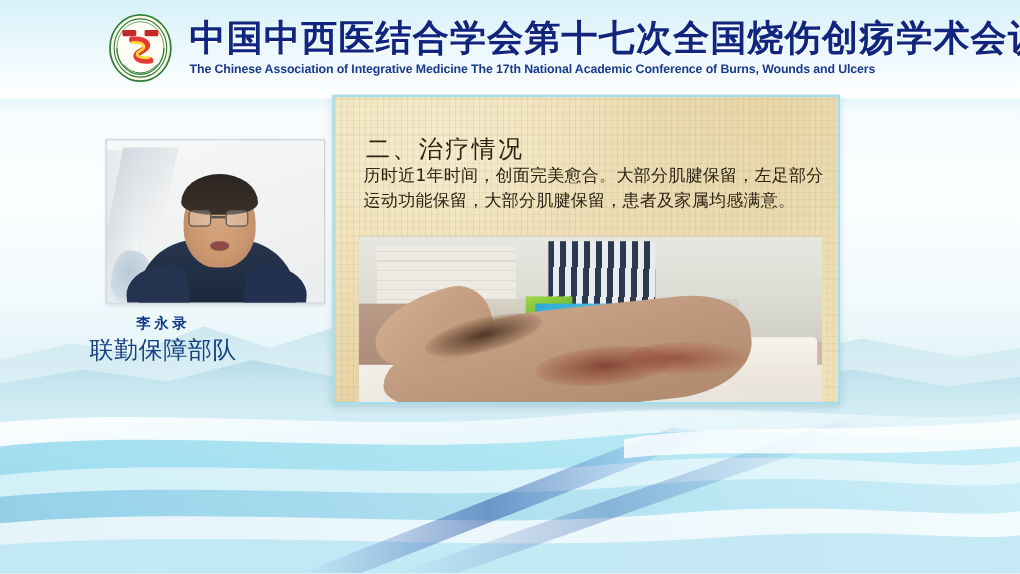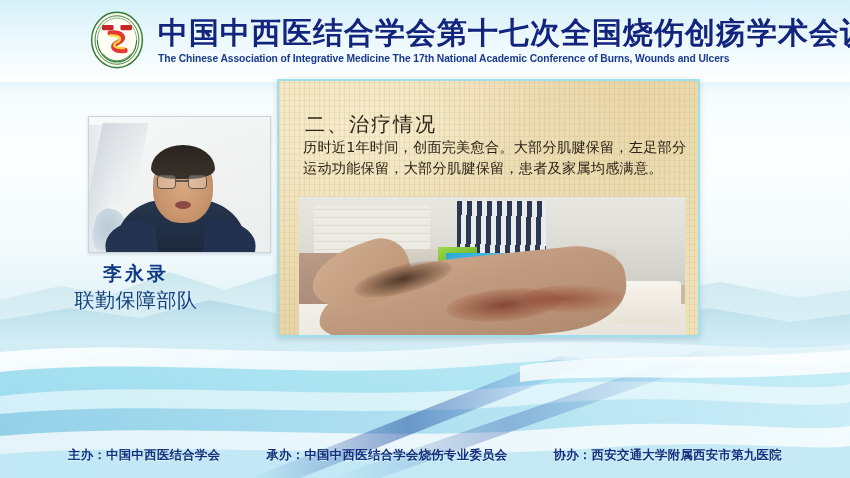--- a/index.html
+++ b/index.html
@@ -93,21 +93,21 @@
   .cam-mouth { position:absolute; left:86px; top:84px; width:16px; height:8px;
     background:#8d4a44; border-radius: 50%; }
 
   
   #speaker-info {
     position: absolute; left: 0px; top: 262px; width: 272px;
     text-align: center;
     font-family: "DejaVu Sans", "Liberation Sans", sans-serif;
   }
   #speaker-name {
-    font-size: 19px; font-weight: bold; color: #113a86; letter-spacing: 3px;
+    font-size: 12px; font-weight: bold; color: #113a86; letter-spacing: 3px;
     line-height: 1.25;
   }
   .speaker-line {
     font-size: 20px; color: #16417f; line-height: 1.45; letter-spacing: .5px;
   }
 
   
   #slide-frame {
     position: absolute; left: 277px; top: 79px; width: 423px; height: 258px;
     border: 2px solid #9fe0f0;
@@ -319,19 +319,14 @@
       <div class="ph ph-foot"></div>
       <div class="ph ph-scar1"></div>
       <div class="ph ph-scar2"></div>
       <div class="ph ph-scar3"></div>
       <div class="ph ph-red"></div>
       <div class="ph ph-box"></div>
       <div class="ph ph-logo">SUS</div>
     </div>
   </div>
 
-  <div id="footer">
-    <span>主办：中国中西医结合学会</span>
-    <span>承办：中国中西医结合学会烧伤专业委员会</span>
-    <span>协办：西安交通大学附属西安市第九医院</span>
-  </div>
 
 </div>
 
 </body></html>

